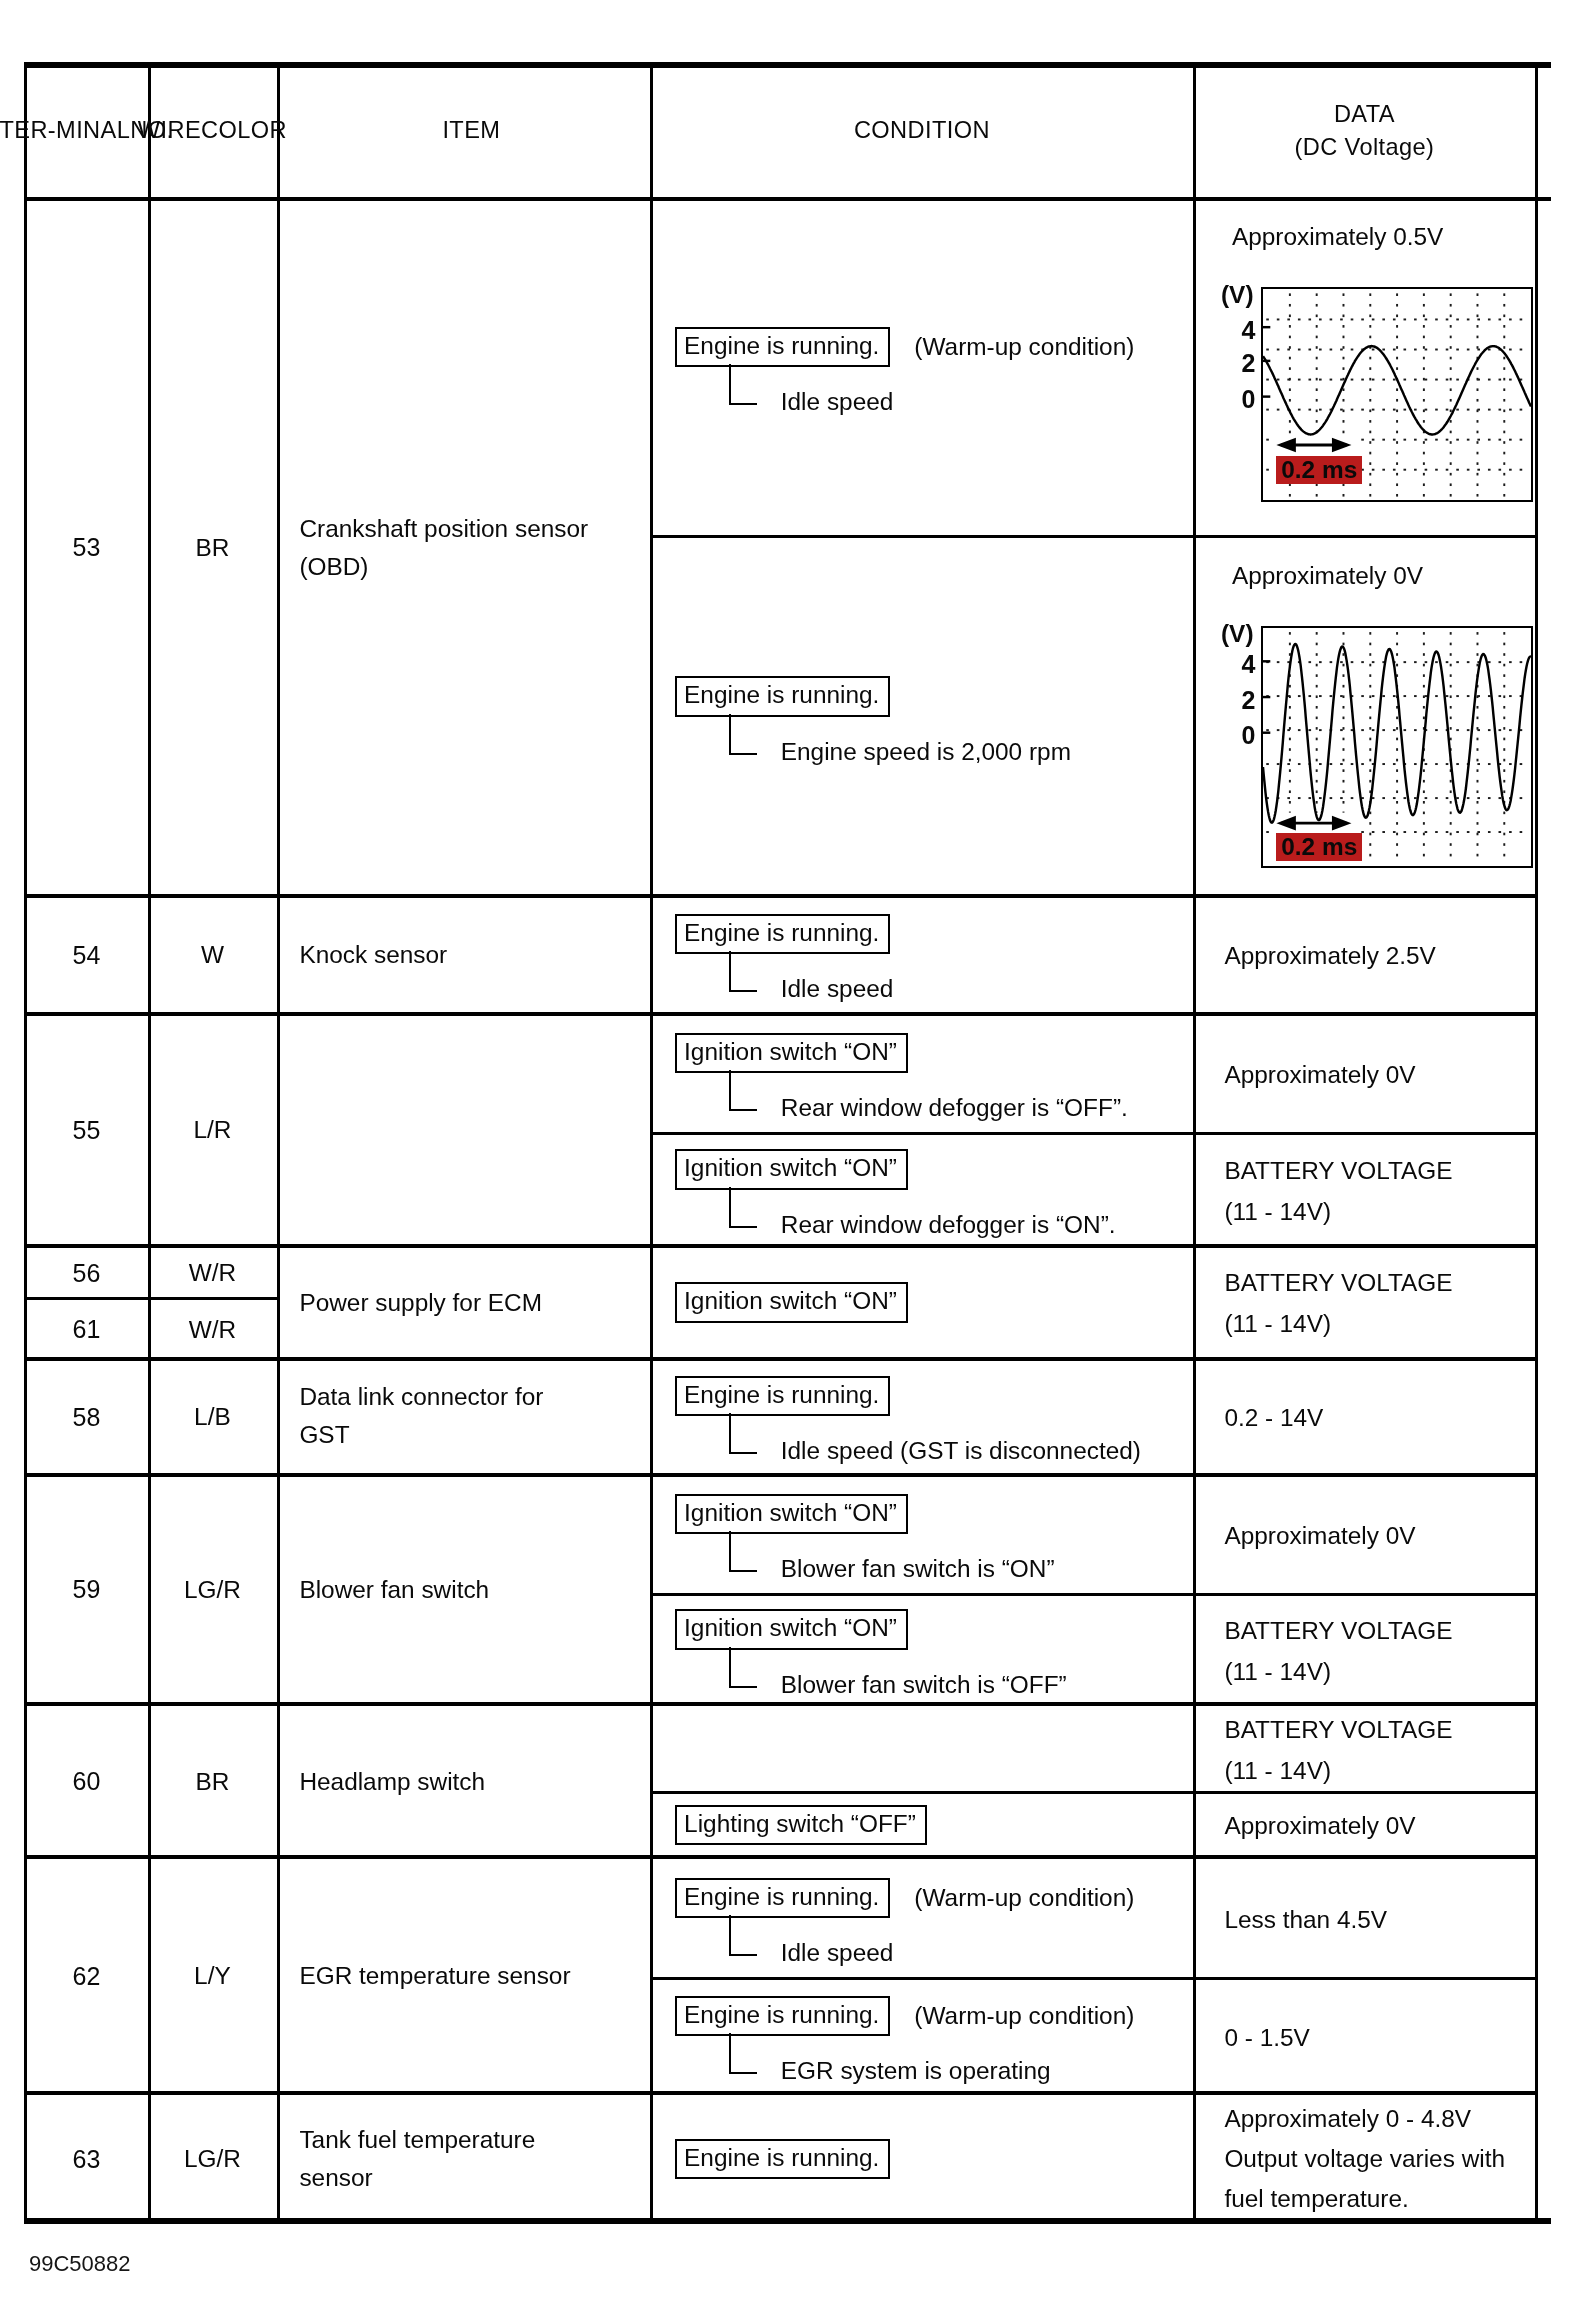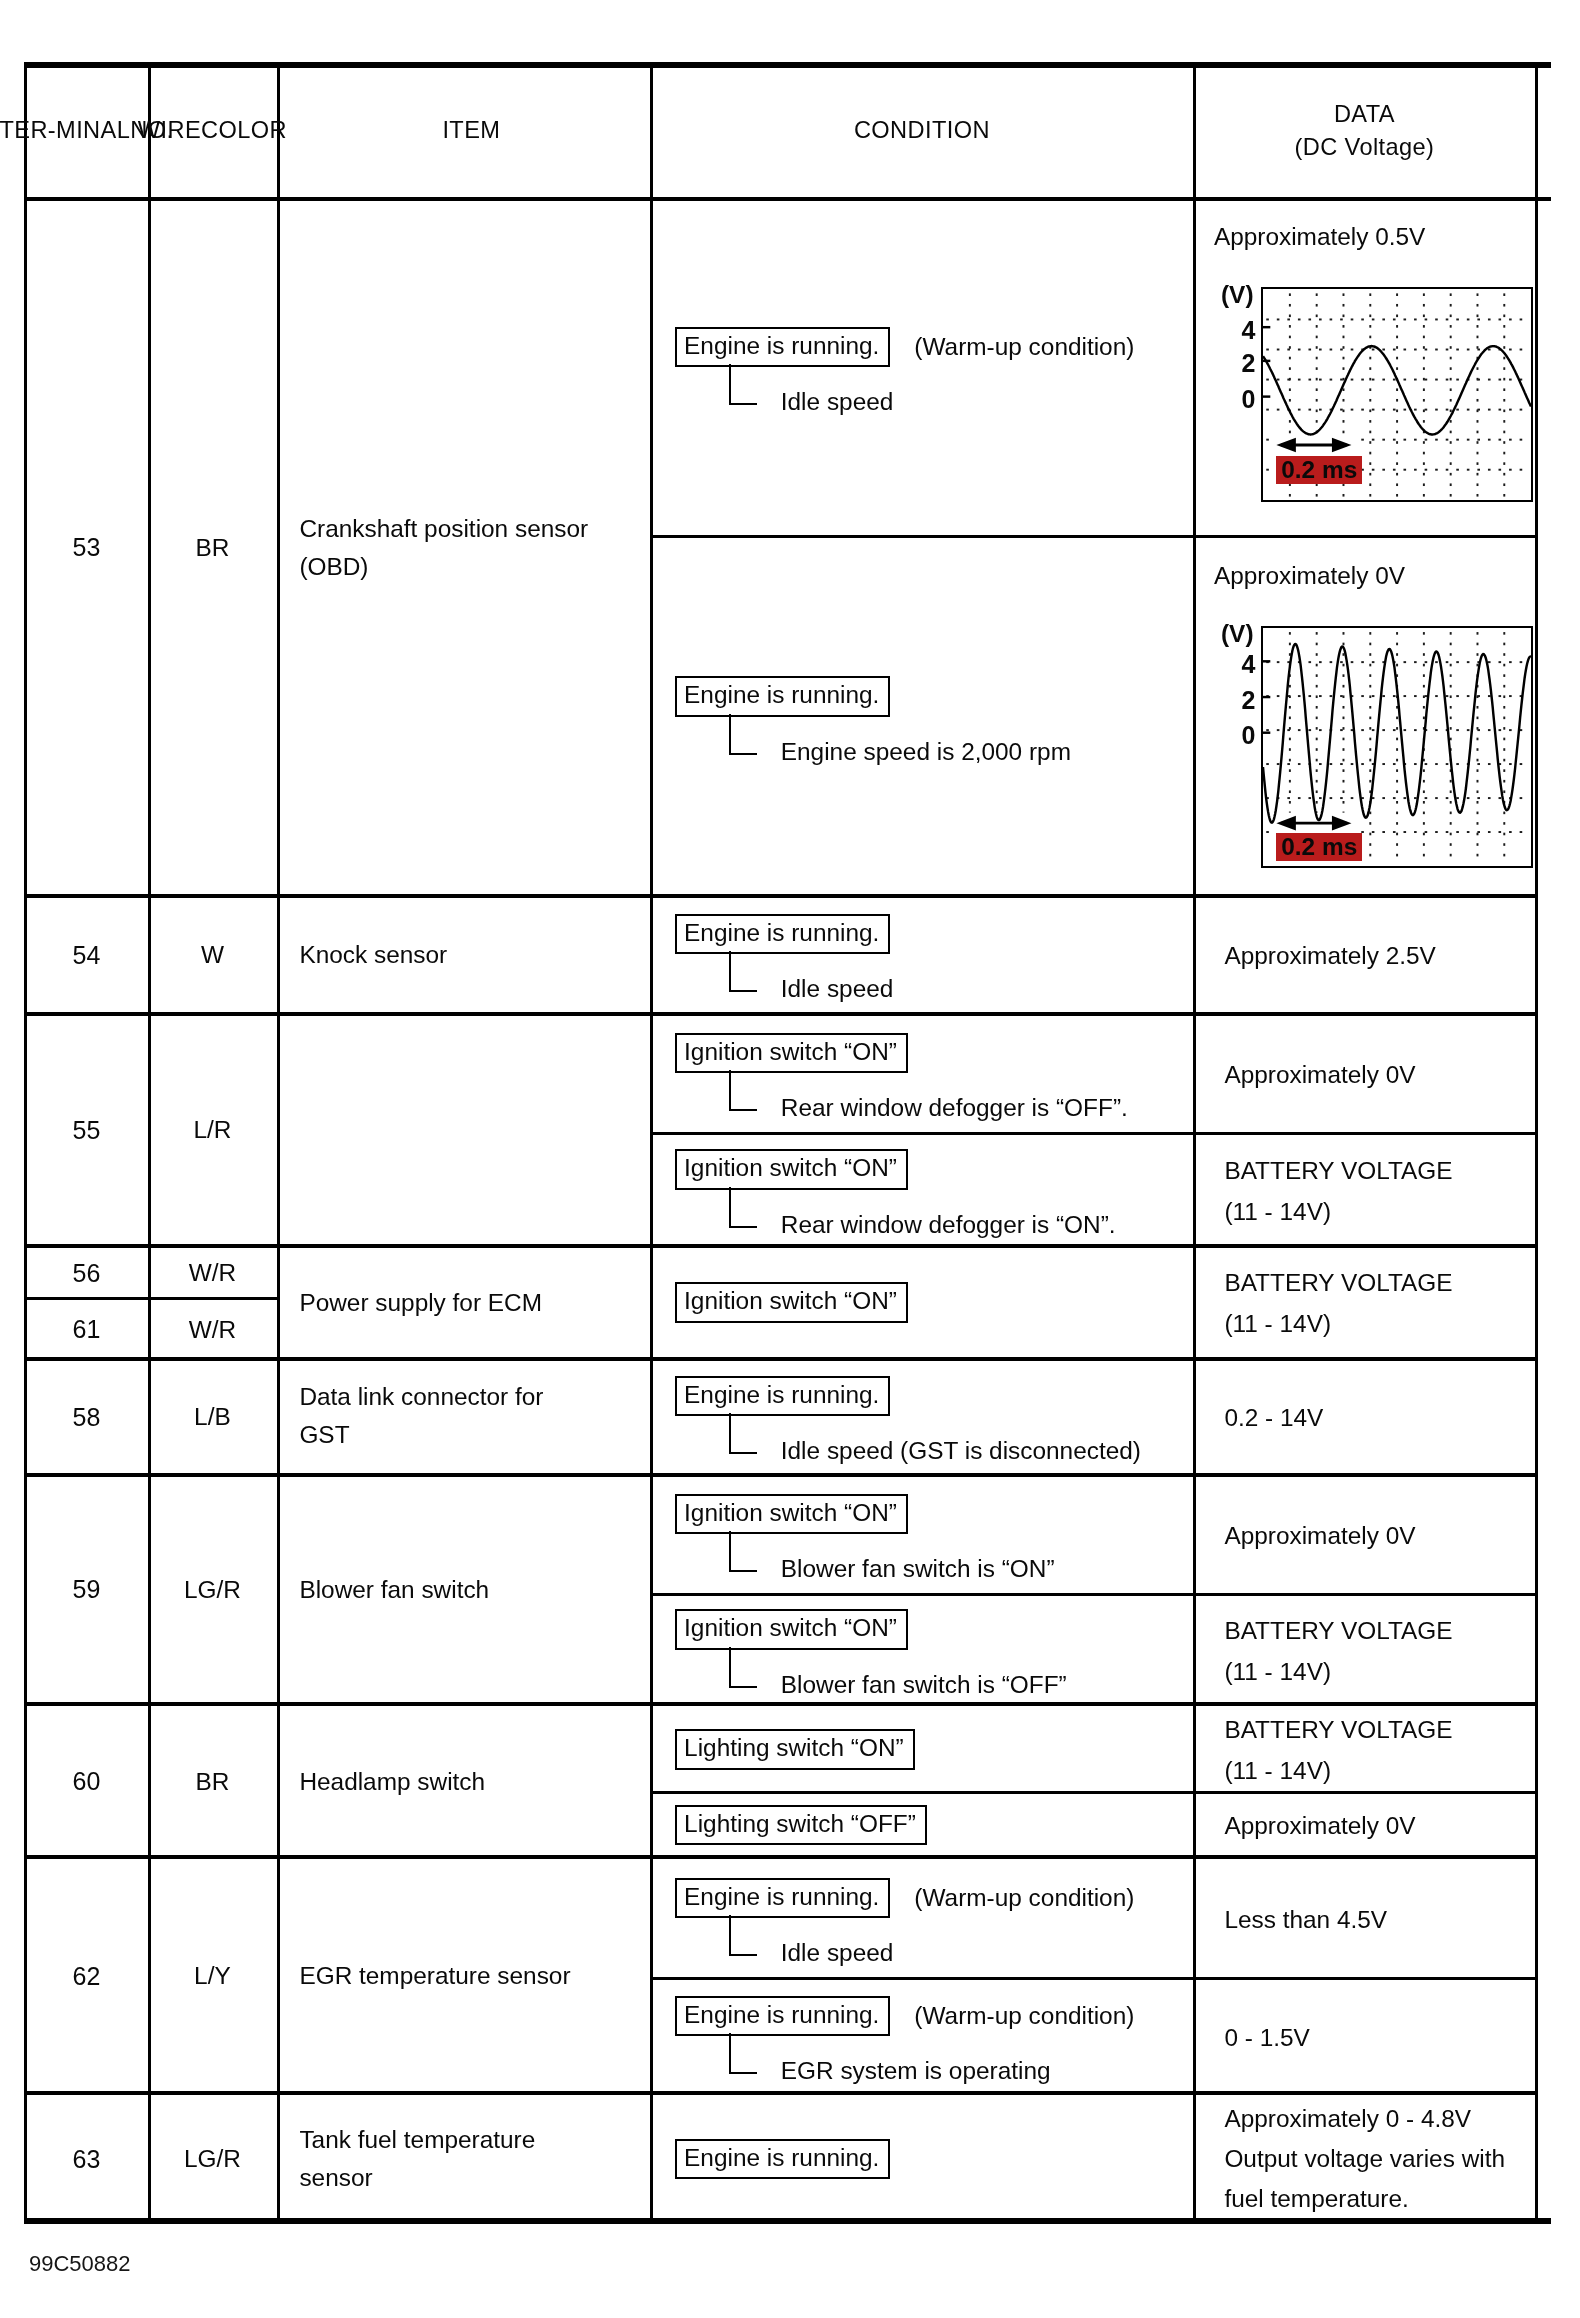--- a/index.html
+++ b/index.html
@@ -25,21 +25,21 @@
        font-size:23.6px; line-height:33px; letter-spacing:0.4px; }
   .cond-line{ display:flex; align-items:center; }
   .cbox{ display:inline-block; border:2.4px solid #000; padding:3.3px 9px 5.7px 7.3px; white-space:nowrap; }
   .cnote{ margin-left:24px; white-space:nowrap; }
   .cond-sub{ position:relative; height:42px; width:100%; }
   .elbow{ position:absolute; left:54px; top:-3.3px; width:26px; height:39px;
           border-left:2.4px solid #000; border-bottom:2.4px solid #000; }
   .subtext{ position:absolute; left:106px; top:21px; white-space:nowrap; }
   .dline{ white-space:nowrap; }
   .wf-cell{ display:block; padding-top:21px; padding-left:19.5px; }
-  .wf-title{ margin-left:1px; line-height:33px; }
+  .wf-title{ margin-left:19px; line-height:33px; }
   .wf{ position:relative; margin-top:34px; margin-left:6.5px; }
   .wf-vlabel{ position:absolute; left:1.6px; top:-13px; font-size:24.4px; font-weight:700; }
   .wf-tick{ position:absolute; left:4.9px; width:31px; text-align:right;
             font-size:25px; font-weight:700; }
   .wf-box{ position:absolute; top:0; border:2.4px solid #000; box-sizing:content-box; }
   .wf-time{ position:absolute; font-size:24.4px; font-weight:700; background:#b91c1c;
             padding:0 4.9px; line-height:28px; }
   .footer-code{ position:absolute; left:29px; top:2251px; font-size:22px; color:#161616; }
 </style>
 </head>
@@ -981,25 +981,20 @@
 
     <div class="cell c1" style="top:1643px;height:153px">
         <span>60</span>
       </div>
     <div class="cell c2" style="top:1643px;height:153px">
         <span>BR</span>
       </div>
     <div class="cell c3" style="top:1643px;height:153px">
       <div>Headlamp switch</div>
     </div>
-    <div class="cell c4" style="top:1643px;height:89px">
-      <div class="cond-line">
-          <span class="cbox">Lighting switch “ON”</span>
-        </div>
-    </div>
     <div class="cell c5" style="top:1643px;height:89px">
       <div class="dline">BATTERY VOLTAGE</div>
       <div class="dline">(11 - 14V)</div>
     </div>
     <div class="cell c4" style="top:1731px;height:64px">
       <div class="cond-line">
           <span class="cbox">Lighting switch “OFF”</span>
         </div>
     </div>
     <div class="cell c5" style="top:1731px;height:64px">

